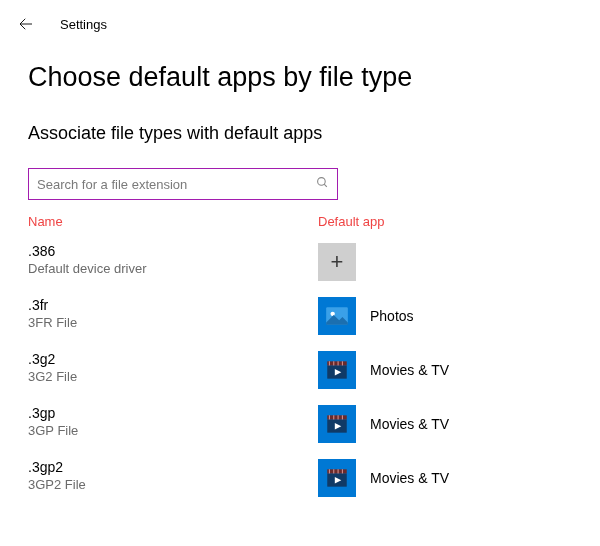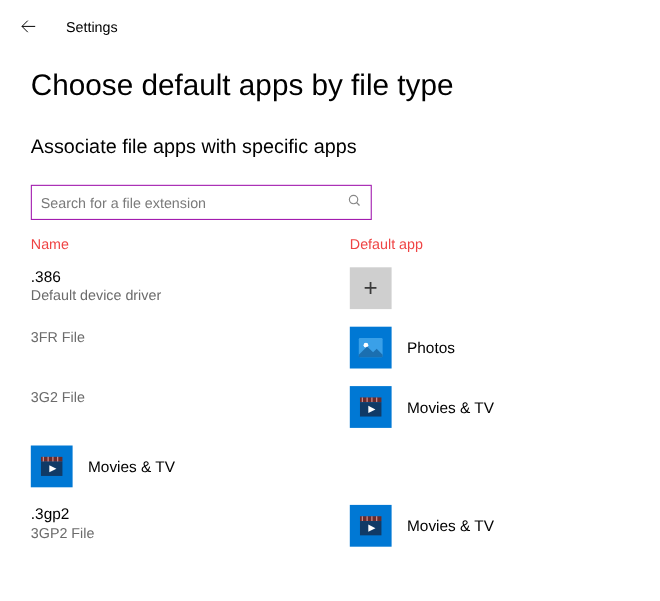--- a/index.html
+++ b/index.html
@@ -73,21 +73,21 @@
     <svg width="18" height="18" viewBox="0 0 24 24" fill="none" stroke="#000" stroke-width="1.2">
       <line x1="4" y1="12" x2="20" y2="12"></line>
       <polyline points="11,5 4,12 11,19"></polyline>
     </svg>
   </div>
   <div class="header-title">Settings</div>
 </div>
 
 <h1 class="page-title">Choose default apps by file type</h1>
 
-<h2 class="section-title">Associate file apps with specific apps</h2>
+<h2 class="section-title">Associate file types with default apps</h2>
 
 <div class="search-wrap">
   <div class="search-box">
     <input class="search-input" type="text" placeholder="Search for a file extension" style="">
     <span class="search-icon">
       <svg width="13" height="13" viewBox="0 0 24 24" fill="none" stroke="#888" stroke-width="2">
         <circle cx="10" cy="10" r="7"></circle>
           <line x1="20" y1="20" x2="15" y2="15"></line>
       </svg>
     </span>
@@ -104,53 +104,59 @@
       <div class="row-left">
         <div class="ext">.386</div>
         <div class="desc">Default device driver</div>
       </div>
       <div class="row-right">
         <div class="app-icon plus">+</div>
       </div>
     </div>
     <div class="row">
       <div class="row-left">
+        <div class="ext">.3fr</div>
         <div class="desc">3FR File</div>
       </div>
       <div class="row-right">
         <div class="app-icon blue">
     <svg class="photos-svg" viewBox="0 0 24 24">
       <rect x="2" y="4" width="20" height="16" rx="1" fill="#3aa0e8"></rect>
       <circle cx="8" cy="10" r="2" fill="#fff"></circle>
       <path d="M2 18 L9 11 L14 16 L17 13 L22 18 L22 20 L2 20 Z" fill="#1b6fb0"></path>
     </svg>
   </div>
         <div class="app-label">Photos</div>
       </div>
     </div>
     <div class="row">
       <div class="row-left">
+        <div class="ext">.3g2</div>
         <div class="desc">3G2 File</div>
       </div>
       <div class="row-right">
         <div class="app-icon blue">
     <svg class="movies-svg" viewBox="0 0 24 24">
       <rect x="3" y="4" width="18" height="4" fill="#6b2a2a"></rect>
       <line x1="5" y1="4" x2="5" y2="8" stroke="#d09090" stroke-width="1"></line>
       <line x1="9" y1="4" x2="9" y2="8" stroke="#d09090" stroke-width="1"></line>
       <line x1="13" y1="4" x2="13" y2="8" stroke="#d09090" stroke-width="1"></line>
       <line x1="17" y1="4" x2="17" y2="8" stroke="#d09090" stroke-width="1"></line>
       <rect x="3" y="8" width="18" height="12" fill="#103a66"></rect>
       <path d="M10 11 L16 14 L10 17 Z" fill="#fff"></path>
     </svg>
   </div>
         <div class="app-label">Movies &amp; TV</div>
       </div>
     </div>
     <div class="row">
+      <div class="row-left">
+        <div class="ext">.3gp</div>
+        <div class="desc">3GP File</div>
+      </div>
       <div class="row-right">
         <div class="app-icon blue">
     <svg class="movies-svg" viewBox="0 0 24 24">
       <rect x="3" y="4" width="18" height="4" fill="#6b2a2a"></rect>
       <line x1="5" y1="4" x2="5" y2="8" stroke="#d09090" stroke-width="1"></line>
       <line x1="9" y1="4" x2="9" y2="8" stroke="#d09090" stroke-width="1"></line>
       <line x1="13" y1="4" x2="13" y2="8" stroke="#d09090" stroke-width="1"></line>
       <line x1="17" y1="4" x2="17" y2="8" stroke="#d09090" stroke-width="1"></line>
       <rect x="3" y="8" width="18" height="12" fill="#103a66"></rect>
       <path d="M10 11 L16 14 L10 17 Z" fill="#fff"></path>

